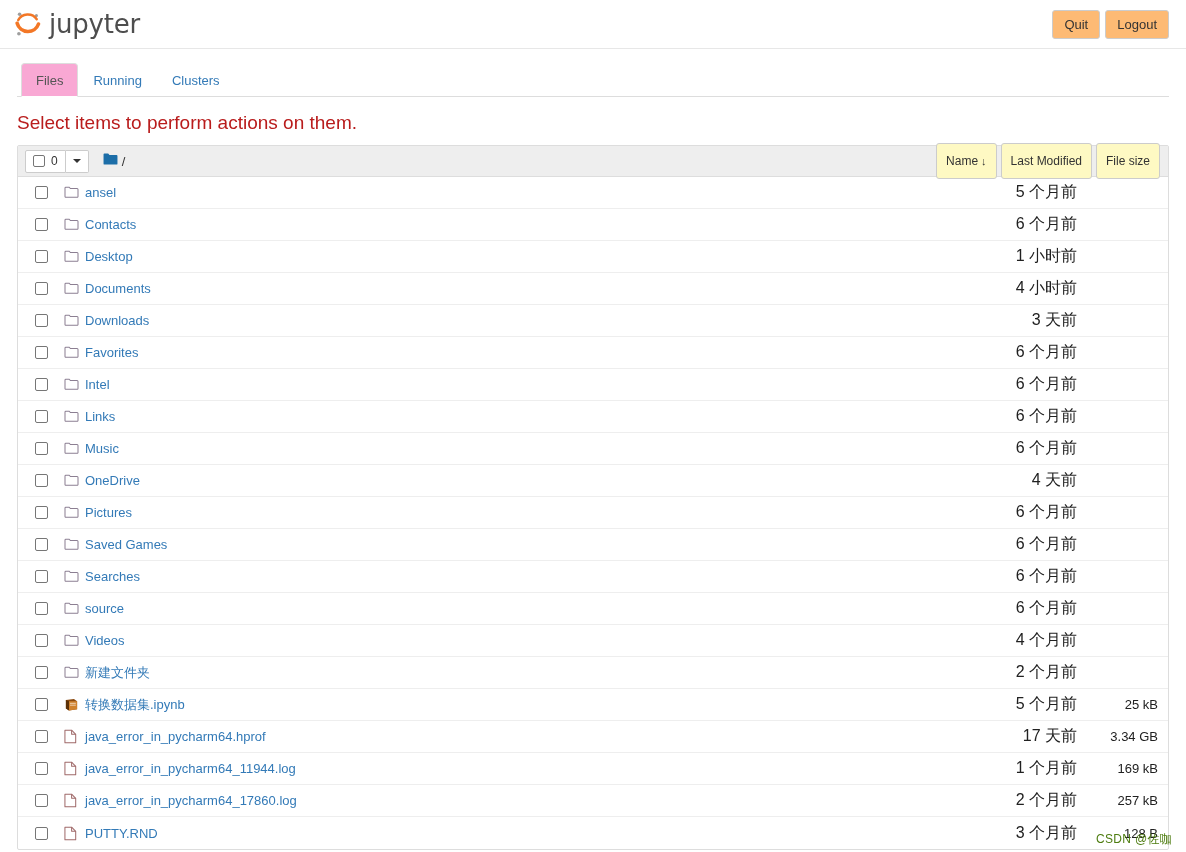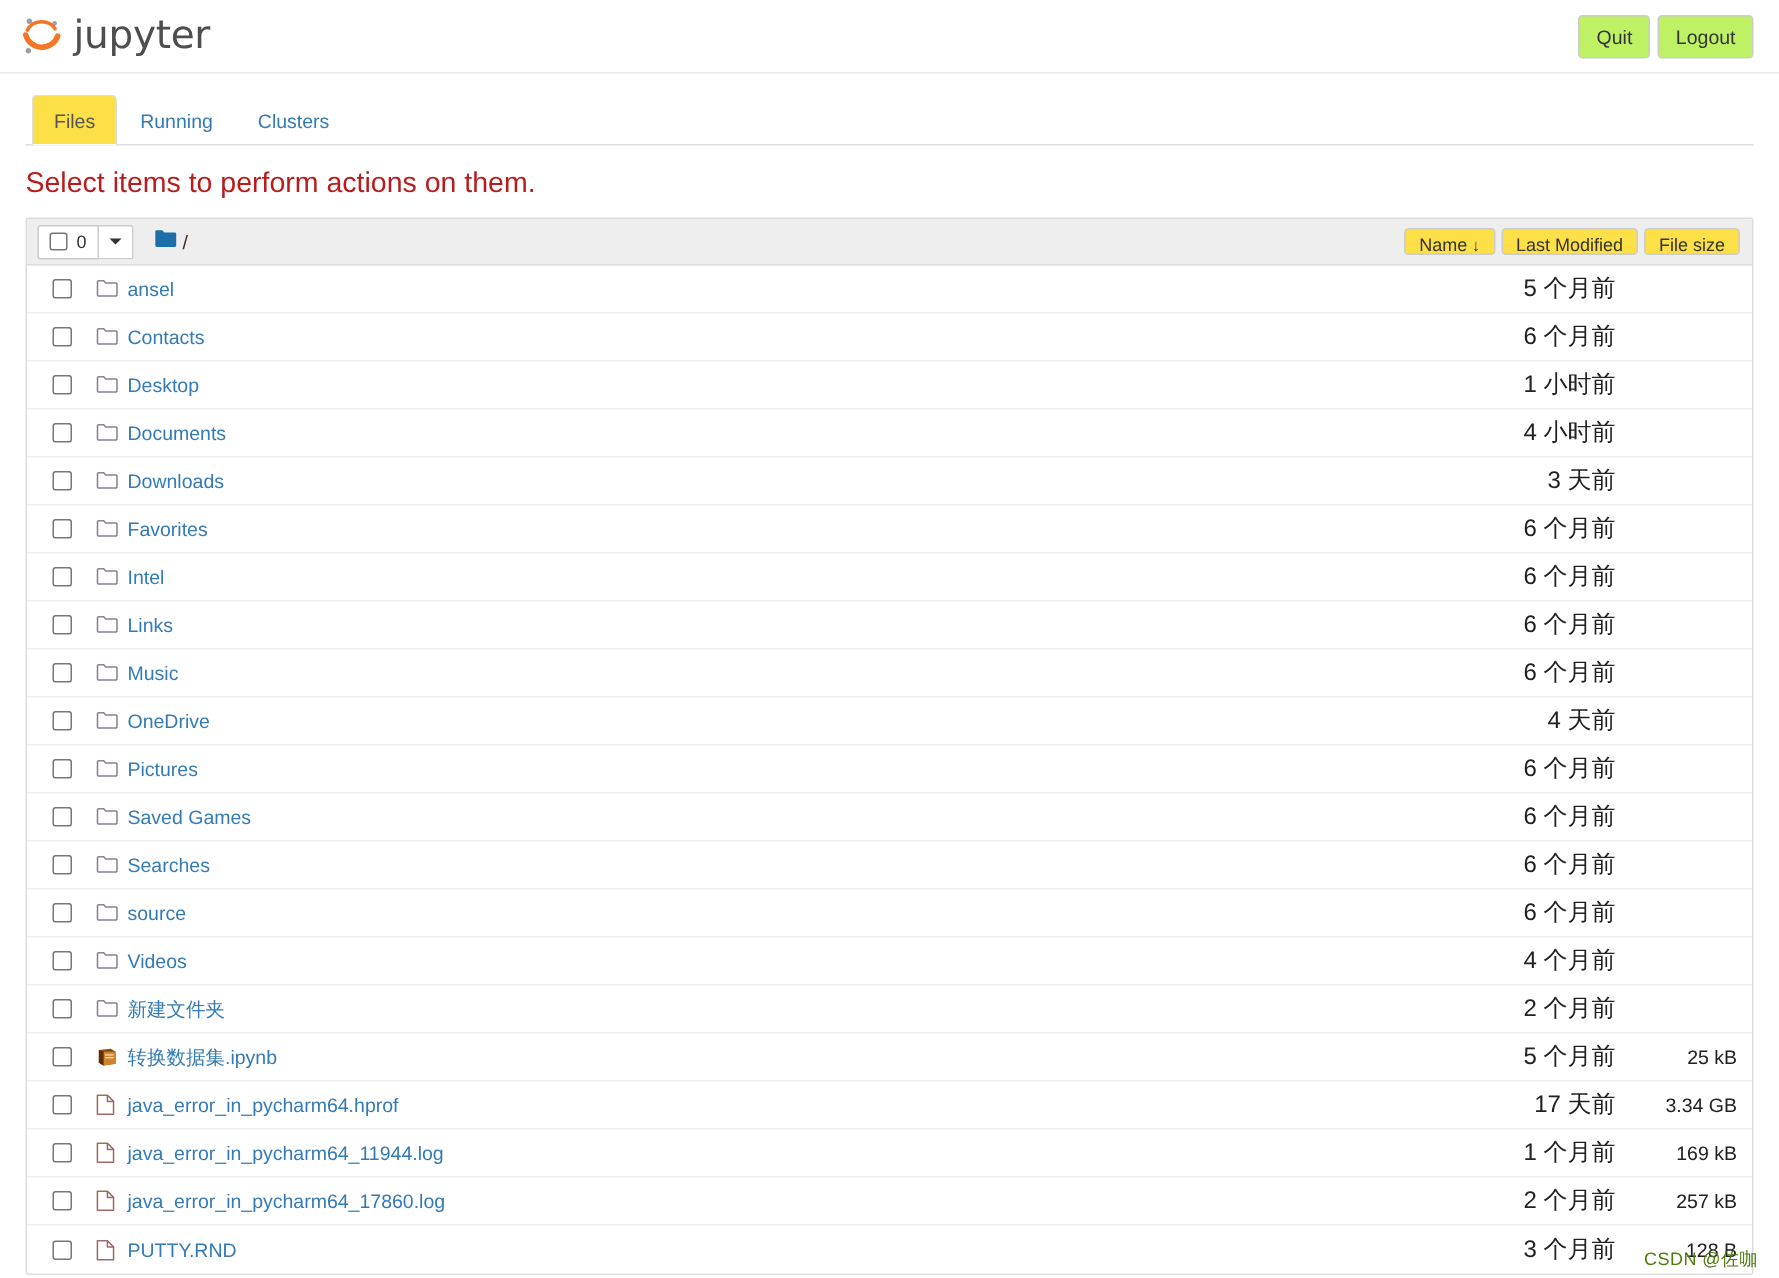--- a/index.html
+++ b/index.html
@@ -38,21 +38,21 @@
   }
   .header-right {
     margin-left: auto;
     display: flex;
     gap: 5px;
   }
   .btn {
     font-family: "Liberation Sans", sans-serif;
     font-size: 13px;
     color: #333;
-    background: #bef264;
+    background: #fdba74;
     border: 1px solid #cccccc;
     border-radius: 3px;
     padding: 5px 11px;
     line-height: 17px;
     cursor: pointer;
     white-space: nowrap;
   }
 
   
   .tabs-row {
@@ -74,21 +74,21 @@
     padding: 9px 14px 8px 14px;
     line-height: 15px;
     color: #337ab7;
     cursor: pointer;
     border: 1px solid transparent;
     border-radius: 4px 4px 0 0;
     margin-bottom: -1px;
   }
   .tab.active {
     color: #555555;
-    background: #fde047;
+    background: #f9a8d4;
     border-color: #dddddd #dddddd #ffffff;
     cursor: default;
   }
 
   
   .action-row {
     padding: 0 17px;
     margin-top: 12px;
     display: flex;
     align-items: center;
@@ -177,27 +177,27 @@
     font-size: 13px;
     color: #333;
   }
   .crumb-link { color: #333; text-decoration: none; cursor: pointer; }
   .sort-group {
     margin-left: auto;
     display: flex;
     gap: 4px;
   }
   .sort-btn {
-    background: #fde047;
+    background: #fef9c3;
     border: 1px solid #cccccc;
     border-radius: 3px;
     font-size: 12px;
     color: #333;
     padding: 3px 9px;
-    height: 18px;
+    height: 36px;
     line-height: 15px;
     cursor: pointer;
     white-space: nowrap;
   }
   .sort-arrow { font-size: 11px; margin-left: 3px; }
 
   
   .row {
     height: 32px;
     border-bottom: 1px solid #eeeeee;

